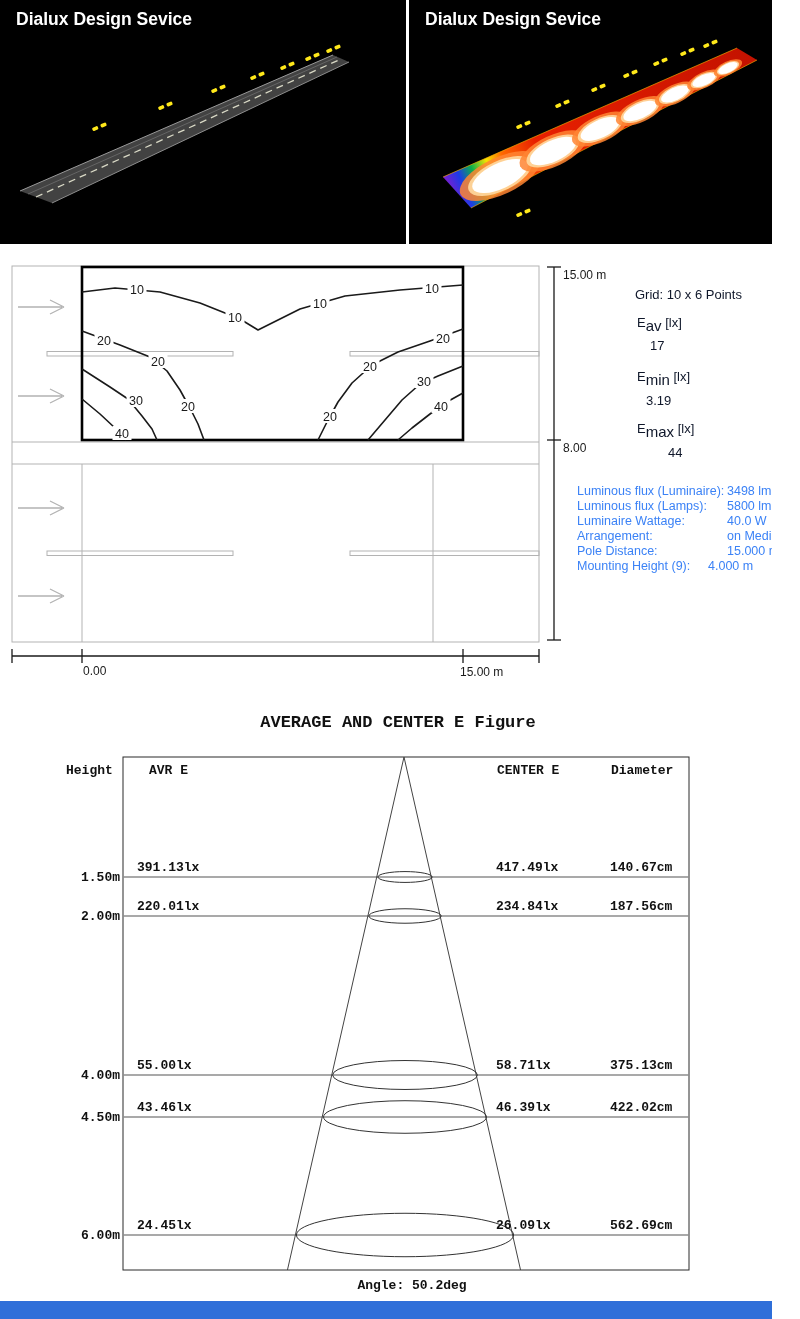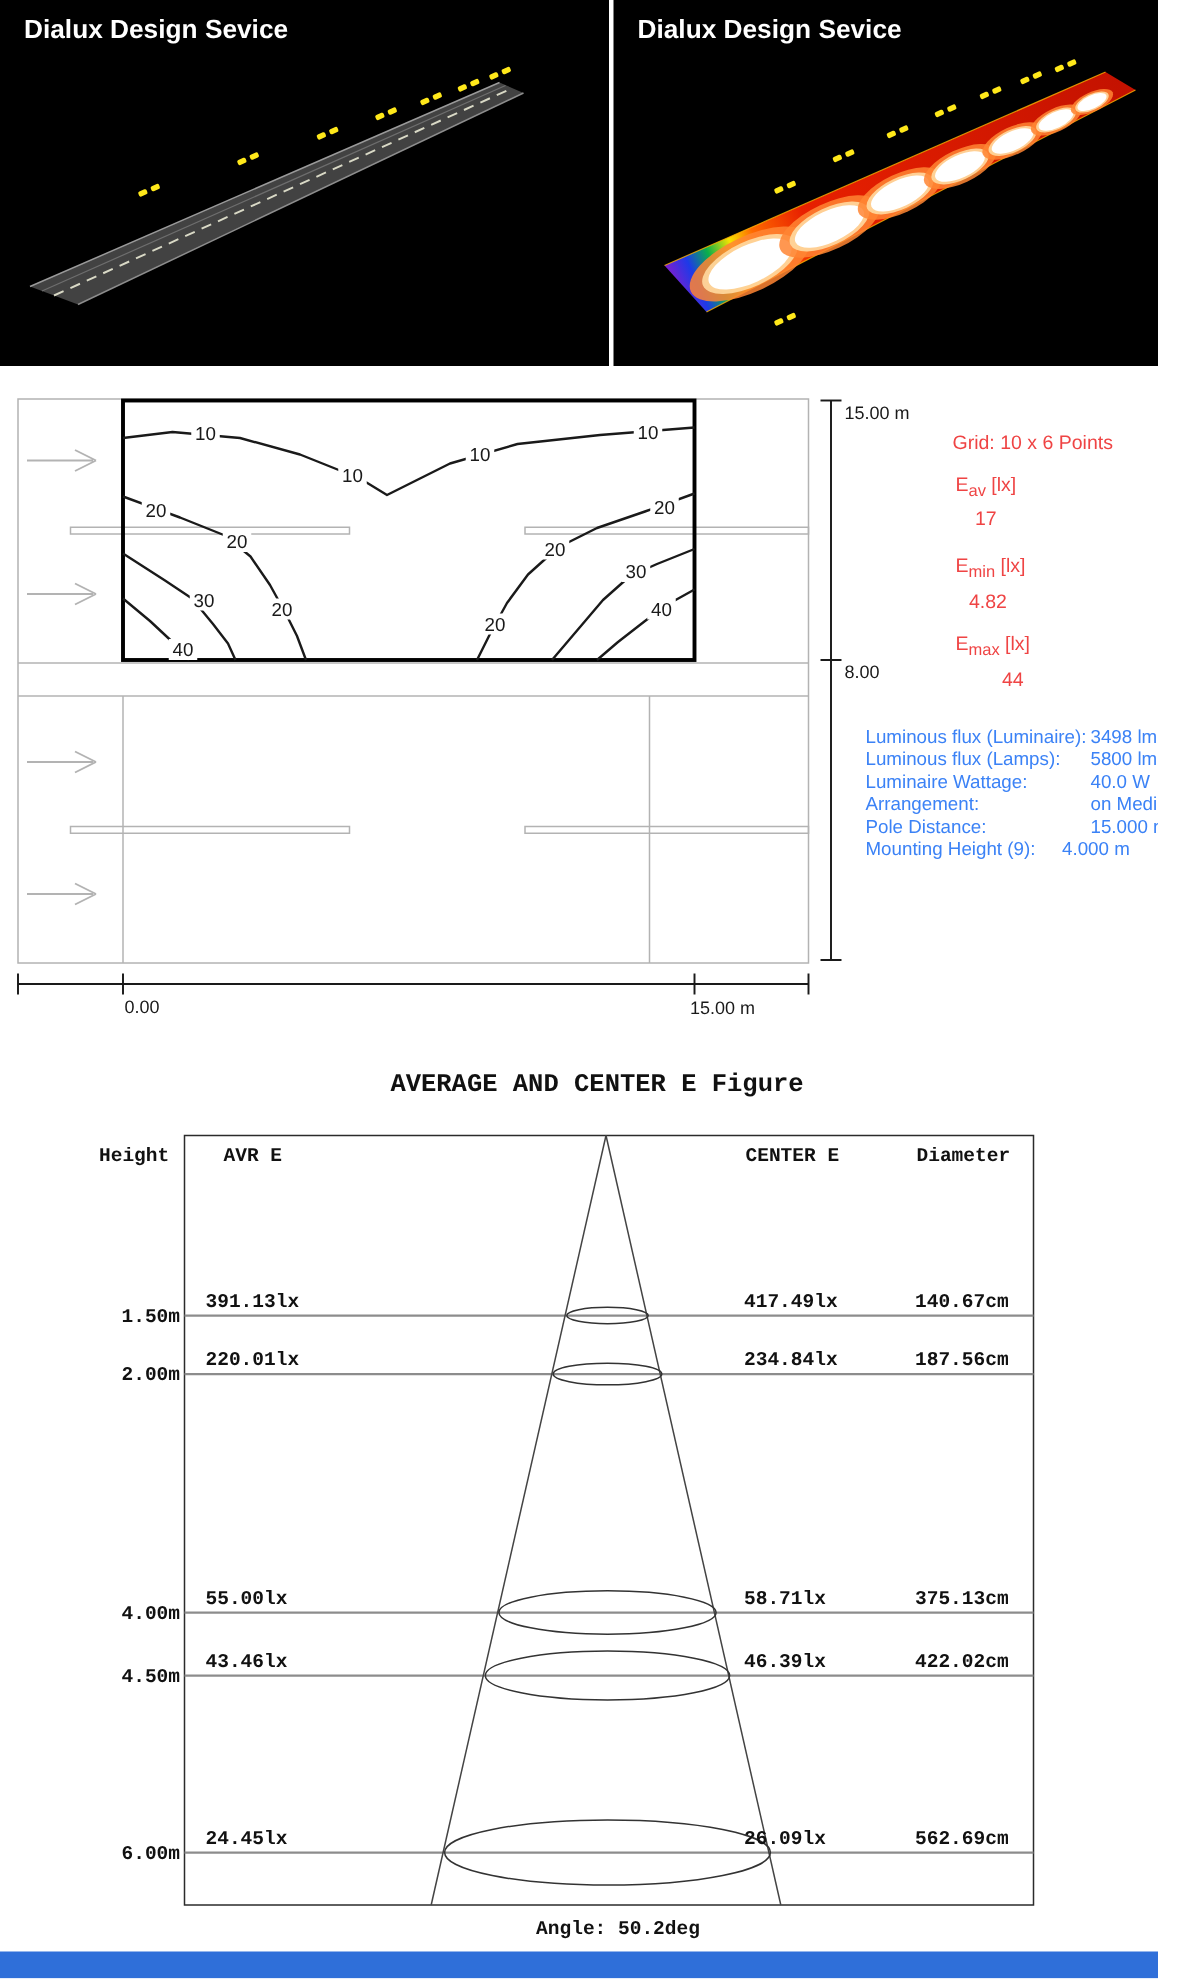--- a/index.html
+++ b/index.html
@@ -1,22 +1,22 @@
 <!DOCTYPE html>
 <html><head>
 <meta charset="utf-8">
 <style>
   html,body{margin:0;padding:0;background:#ffffff;}
   #page{position:relative;width:772px;height:1319px;background:#ffffff;overflow:hidden;
         font-family:"Liberation Sans",sans-serif;}
   svg{position:absolute;left:0;display:block;}
   .abs{position:absolute;white-space:nowrap;}
-  .stat{font-size:13px;color:#ef4444;}
+  .stat{font-size:13px;color:#0f172a;}
   .lumlabel,.lumvalue{font-size:12.5px;color:#3b82f6;line-height:15px;}
-  sub{font-size:11px;}
+  sub{font-size:15px;}
   #footer-bar{position:absolute;left:0;bottom:0;width:800px;height:18px;}
 </style>
 </head>
 <body>
 
 <div id="page">
 
   <svg id="panels-svg" style="top:0" width="800" height="246" viewBox="0 0 800 246">
     <defs>
       <linearGradient id="stripGrad" gradientUnits="userSpaceOnUse" x1="447" y1="185" x2="747" y2="54">
@@ -231,21 +231,21 @@
       <text x="83" y="675">0.00</text>
       <text x="460" y="676">15.00 m</text>
     </g>
   </svg>
 
   <div class="abs stat" style="left:635px;top:287px">Grid: 10 x 6 Points</div>
   <div id="metrics">
       <div class="abs stat" style="left:637px;top:315px">E<sub>av</sub>&nbsp;[lx]</div>
       <div class="abs stat" style="left:650px;top:338px">17</div>
       <div class="abs stat" style="left:637px;top:369px">E<sub>min</sub>&nbsp;[lx]</div>
-      <div class="abs stat" style="left:646px;top:393px">4.82</div>
+      <div class="abs stat" style="left:646px;top:393px">3.19</div>
       <div class="abs stat" style="left:637px;top:421px">E<sub>max</sub>&nbsp;[lx]</div>
       <div class="abs stat" style="left:668px;top:445px">44</div>
     </div>
   <div id="lum">
       <div class="abs lumlabel" style="left:577px;top:484px">Luminous flux (Luminaire):</div>
       <div class="abs lumvalue" style="left:727px;top:484px">3498 lm</div>
       <div class="abs lumlabel" style="left:577px;top:499px">Luminous flux (Lamps):</div>
       <div class="abs lumvalue" style="left:727px;top:499px">5800 lm</div>
       <div class="abs lumlabel" style="left:577px;top:514px">Luminaire Wattage:</div>
       <div class="abs lumvalue" style="left:727px;top:514px">40.0 W</div>

